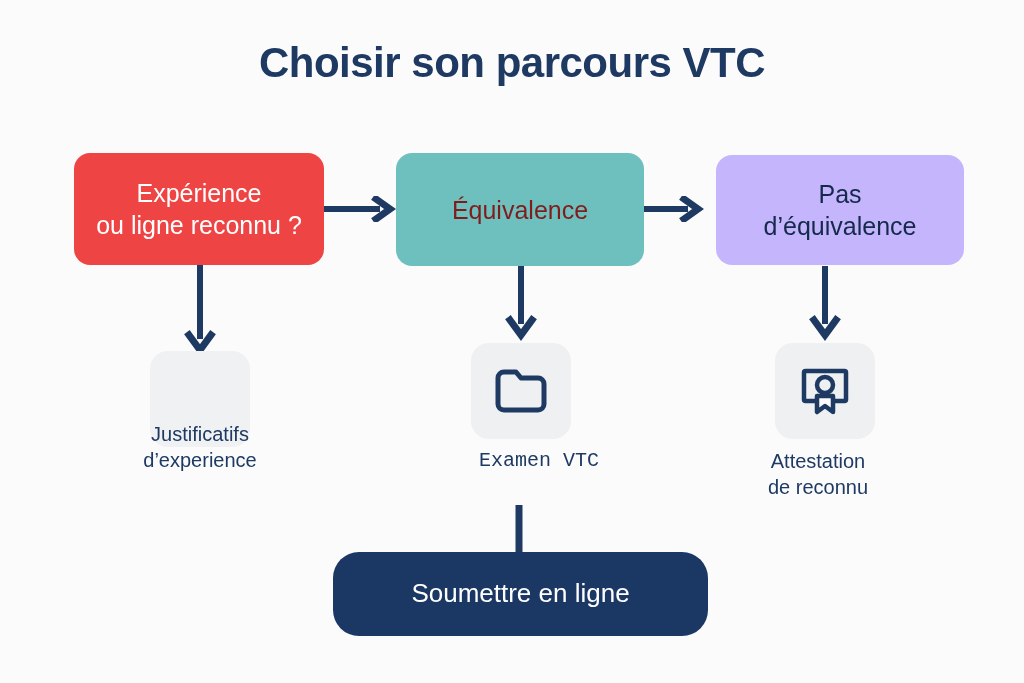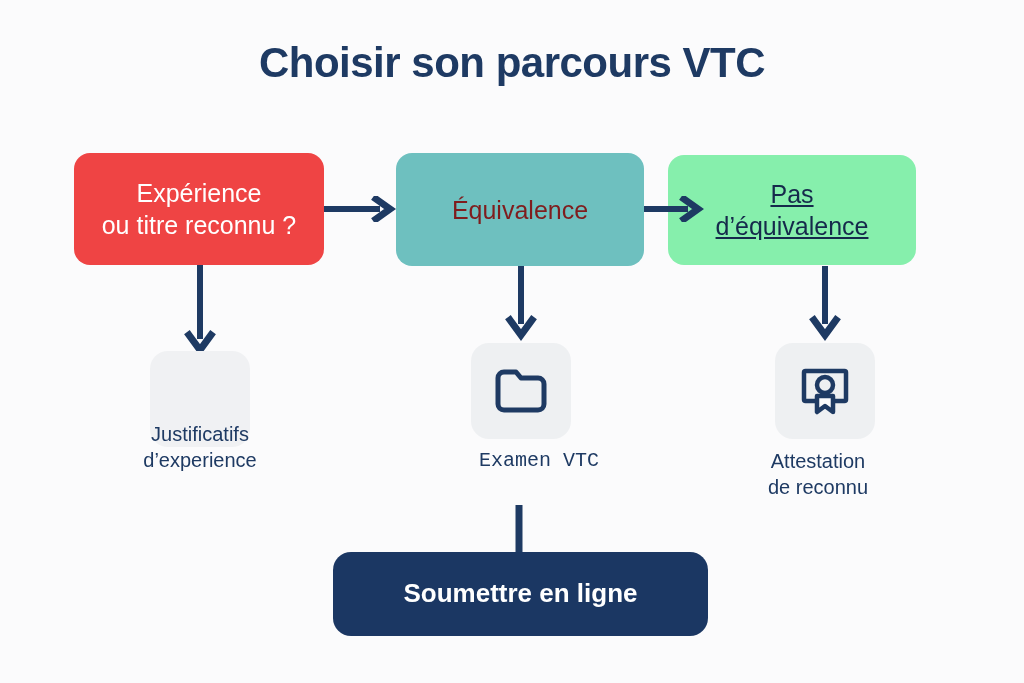--- a/index.html
+++ b/index.html
@@ -56,32 +56,31 @@
     left: 74px;  top: 153px;  width: 250px;  height: 112px;
     background: #ef4444;
     color: #ffffff;
   }
   #box-equivalence {
     left: 396px; top: 153px;  width: 248px;  height: 113px;
     background: #6ec0bf;
     color: #7f1d1d;
   }
   #box-pas-equivalence {
-    left: 668px; top: 155px;  width: 248px;  height: 110px;
-    background: #86efac;
+    left: 716px; top: 155px;  width: 248px;  height: 110px;
+    background: #c4b5fd;
     color: #15294b;
-    text-decoration: underline;
   }
   #btn-soumettre {
     left: 333px; top: 552px;  width: 375px;  height: 84px;
     background: #1b3763;
     color: #ffffff;
-    border-radius: 18px;
+    border-radius: 26px;
     font-size: 26px;
-    font-weight: bold;
+    font-weight: normal;
   }
   
   .conn {
     position: absolute;
   }
   .conn svg { display: block; }
 
   
   .icon-tile {
     position: absolute;
@@ -111,21 +110,21 @@
 </style>
 </head>
 <body>
 
 <div id="stage">
 
   <div id="page-title">Choisir son parcours VTC</div>
 
   <div class="flow-box" id="box-experience">
     <span class="line l1">Expérience</span>
-    <span class="line l2">ou titre reconnu ?</span>
+    <span class="line l2">ou ligne reconnu ?</span>
   </div>
 
   <div class="flow-box" id="box-equivalence">
     <span class="line l1">Équivalence</span>
   </div>
 
   <div class="flow-box" id="box-pas-equivalence">
     <span class="line l1">Pas</span>
     <span class="line l2">d’équivalence</span>
   </div>

